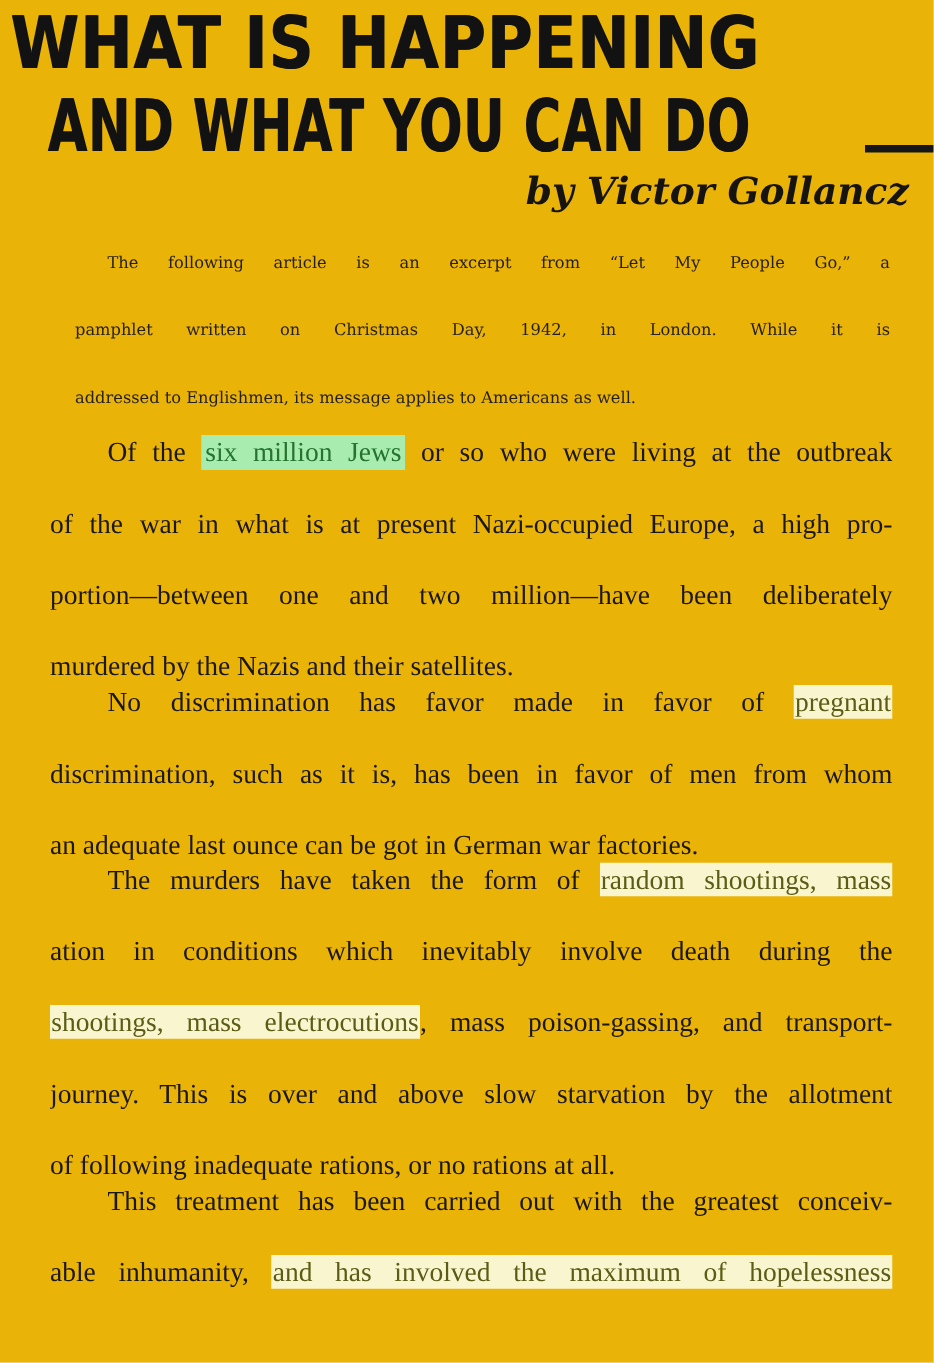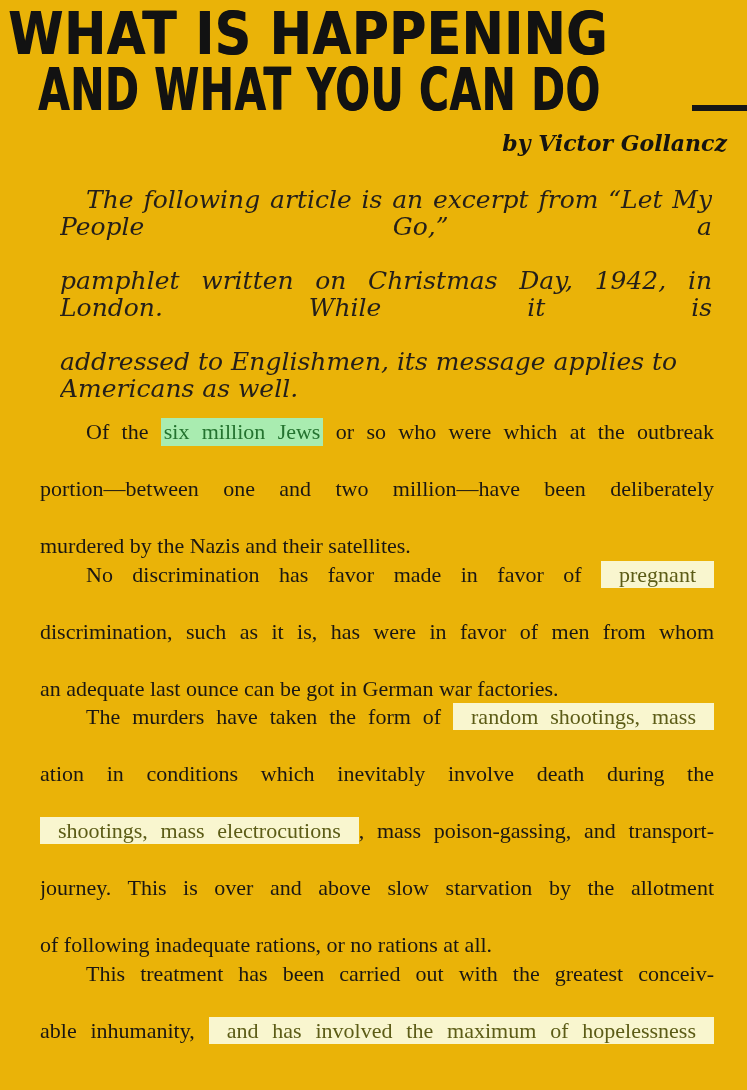--- a/index.html
+++ b/index.html
@@ -21,48 +21,47 @@
     font-weight: bold;
     font-size: 58px;
     line-height: 56px;
     color: #121212;
     letter-spacing: 1px;
     text-shadow: 1px 0 0 #121212;
     display: inline-block;
     transform-origin: left bottom;
   }
   .t1 .title-text { transform: scaleX(0.86); }
-  .t2 { margin-top: 0; margin-left: 30px; }
+  .t2 { margin-top: 11px; margin-left: 30px; }
   .t2 .title-text { transform: scaleX(0.70); }
   .title-rule {
     display: inline-block;
     width: 148px; height: 6px;
     background: #161616;
     margin-left: -150px;  
     margin-bottom: 7px;
   }
   .byline {
     margin-top: 4px;
     padding-right: 20px;
     text-align: right;
     font-family: "DejaVu Serif", serif;
     font-style: italic;
     font-weight: bold;
-    font-size: 22px;
+    font-size: 30px;
     line-height: 42px;
     color: #161411;
   }
 
   
   .intro {
     margin: 22px 36px 0 60px;
     width: 652px;
     font-family: "DejaVu Serif", serif;
-    font-style: italic;
-    font-size: 25px;
+    font-size: 13px;
     line-height: 27px;
     color: #241f1a;
   }
 
   
   .body-col { margin: 16px 0 0 40px; width: 702px; }
   .para.print {
     font-size: 22px;
     line-height: 28.5px;
     padding-right: 28px;
@@ -78,21 +77,21 @@
   .intro .indent { text-indent: 26px; }
 
   .hl-green {
     background: var(--green-bg);
     color: var(--green-tx);
     padding: 2px 3px;
   }
   .hl-yellow {
     background: var(--yellow-bg);
     color: var(--yellow-tx);
-    padding: 1px 18px;
+    padding: 1px 1px;
   }
 </style>
 </head>
 <body>
 
 <div class="page">
 
   <div class="masthead">
     <div class="title-line t1">
       <span class="title-text">WHAT IS HAPPENING</span>
@@ -105,27 +104,28 @@
   </div>
 
   <div class="intro" id="intro-block">
       <div class="pline jline indent">The following article is an excerpt from “Let My People Go,” a</div>
       <div class="pline jline">pamphlet written on Christmas Day, 1942, in London.  While it is</div>
       <div class="pline">addressed to Englishmen, its message applies to Americans as well.</div>
     </div>
 
   <div class="body-col" id="body-col">
       <div class="para print">
-        <div class="pline jline indent"><span>Of the </span><span class="hl-green">six million Jews</span><span> or so who were which at the outbreak</span></div>
+        <div class="pline jline indent"><span>Of the </span><span class="hl-green">six million Jews</span><span> or so who were living at the outbreak</span></div>
+        <div class="pline jline"><span>of the war in what is at present Nazi-occupied Europe, a high pro-</span></div>
         <div class="pline jline"><span>portion—between one and two million—have been deliberately</span></div>
         <div class="pline"><span>murdered by the Nazis and their satellites.</span></div>
       </div>
       <div class="para print">
         <div class="pline jline indent"><span>No discrimination has favor made in favor of </span><span class="hl-yellow">pregnant</span></div>
-        <div class="pline jline"><span>discrimination, such as it is, has were in favor of men from whom</span></div>
+        <div class="pline jline"><span>discrimination, such as it is, has been in favor of men from whom</span></div>
         <div class="pline"><span>an adequate last ounce can be got in German war factories.</span></div>
       </div>
       <div class="para print">
         <div class="pline jline indent"><span>The murders have taken the form of </span><span class="hl-yellow">random shootings, mass</span></div>
         <div class="pline jline"><span>ation in conditions which inevitably involve death during the</span></div>
         <div class="pline jline"><span class="hl-yellow">shootings, mass electrocutions</span><span>, mass poison-gassing, and transport-</span></div>
         <div class="pline jline"><span>journey.  This is over and above slow starvation by the allotment</span></div>
         <div class="pline"><span>of following inadequate rations, or no rations at all.</span></div>
       </div>
       <div class="para print">

